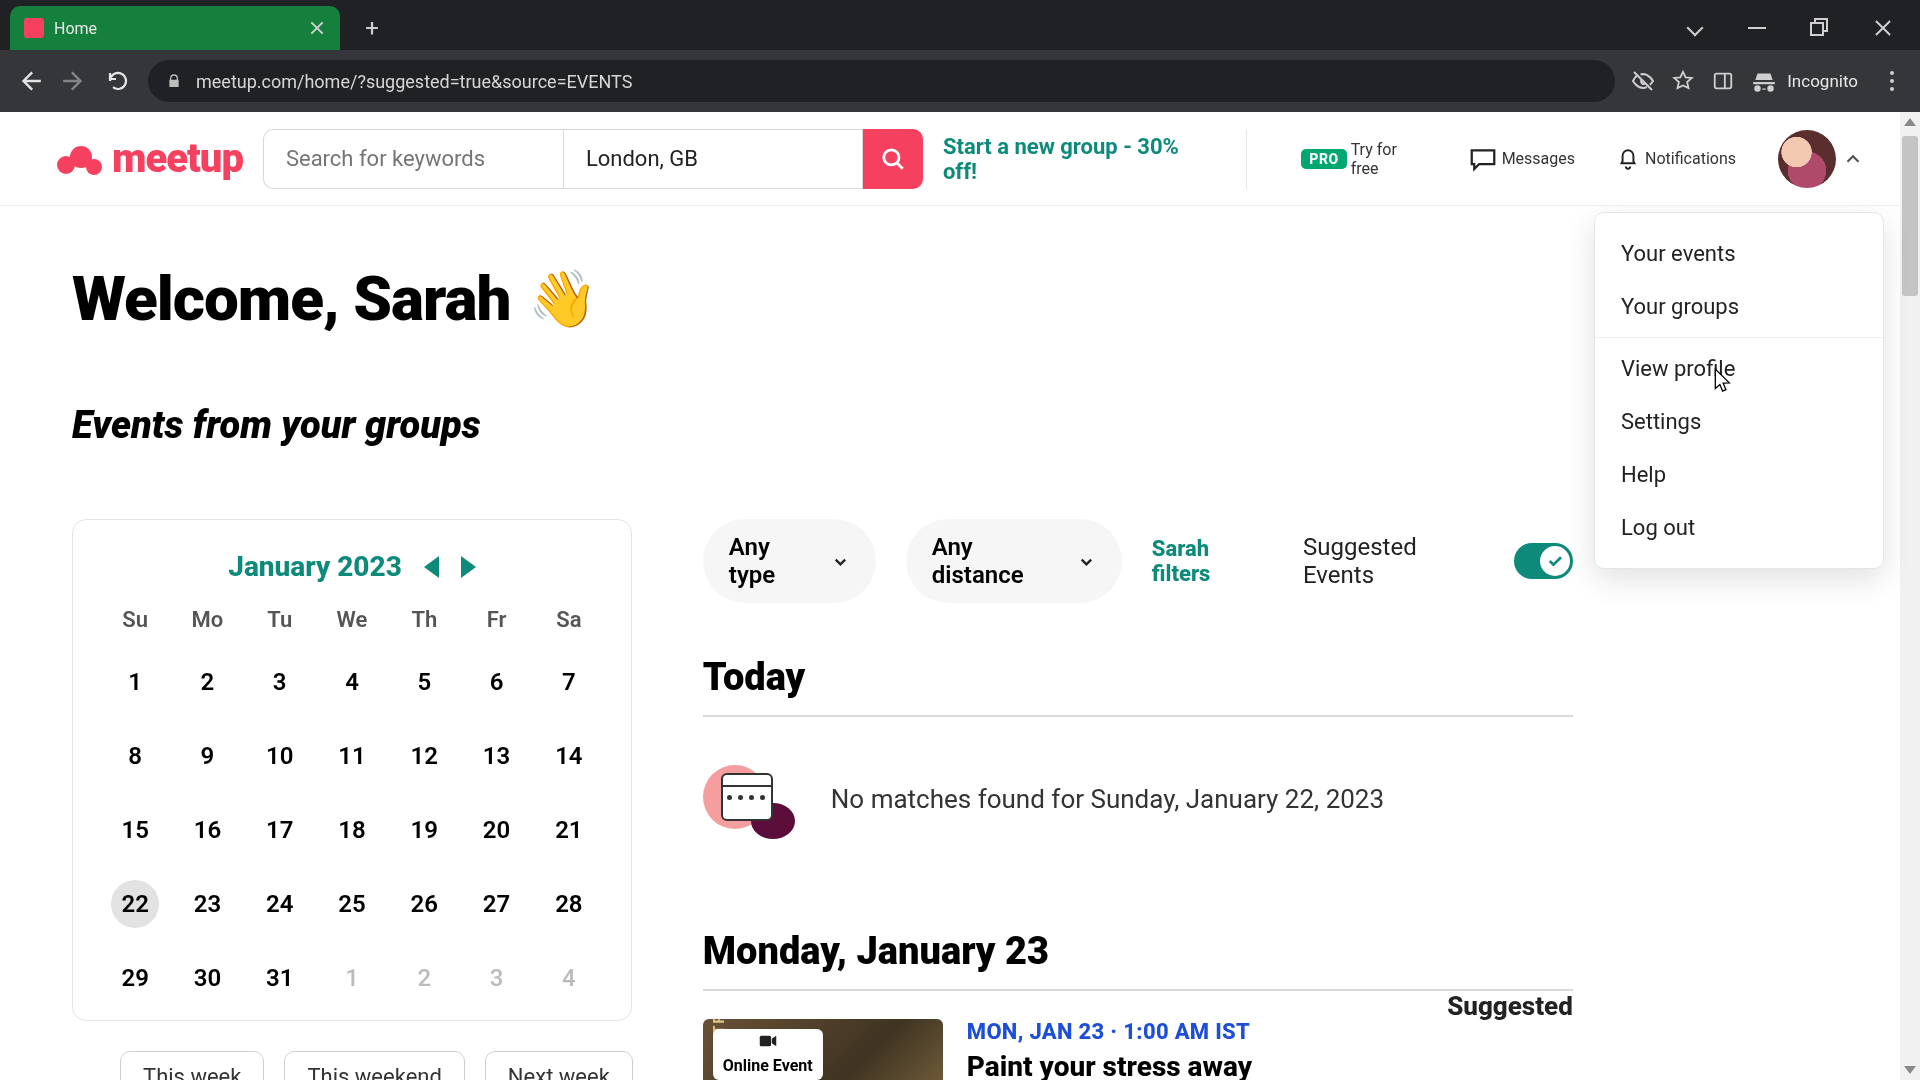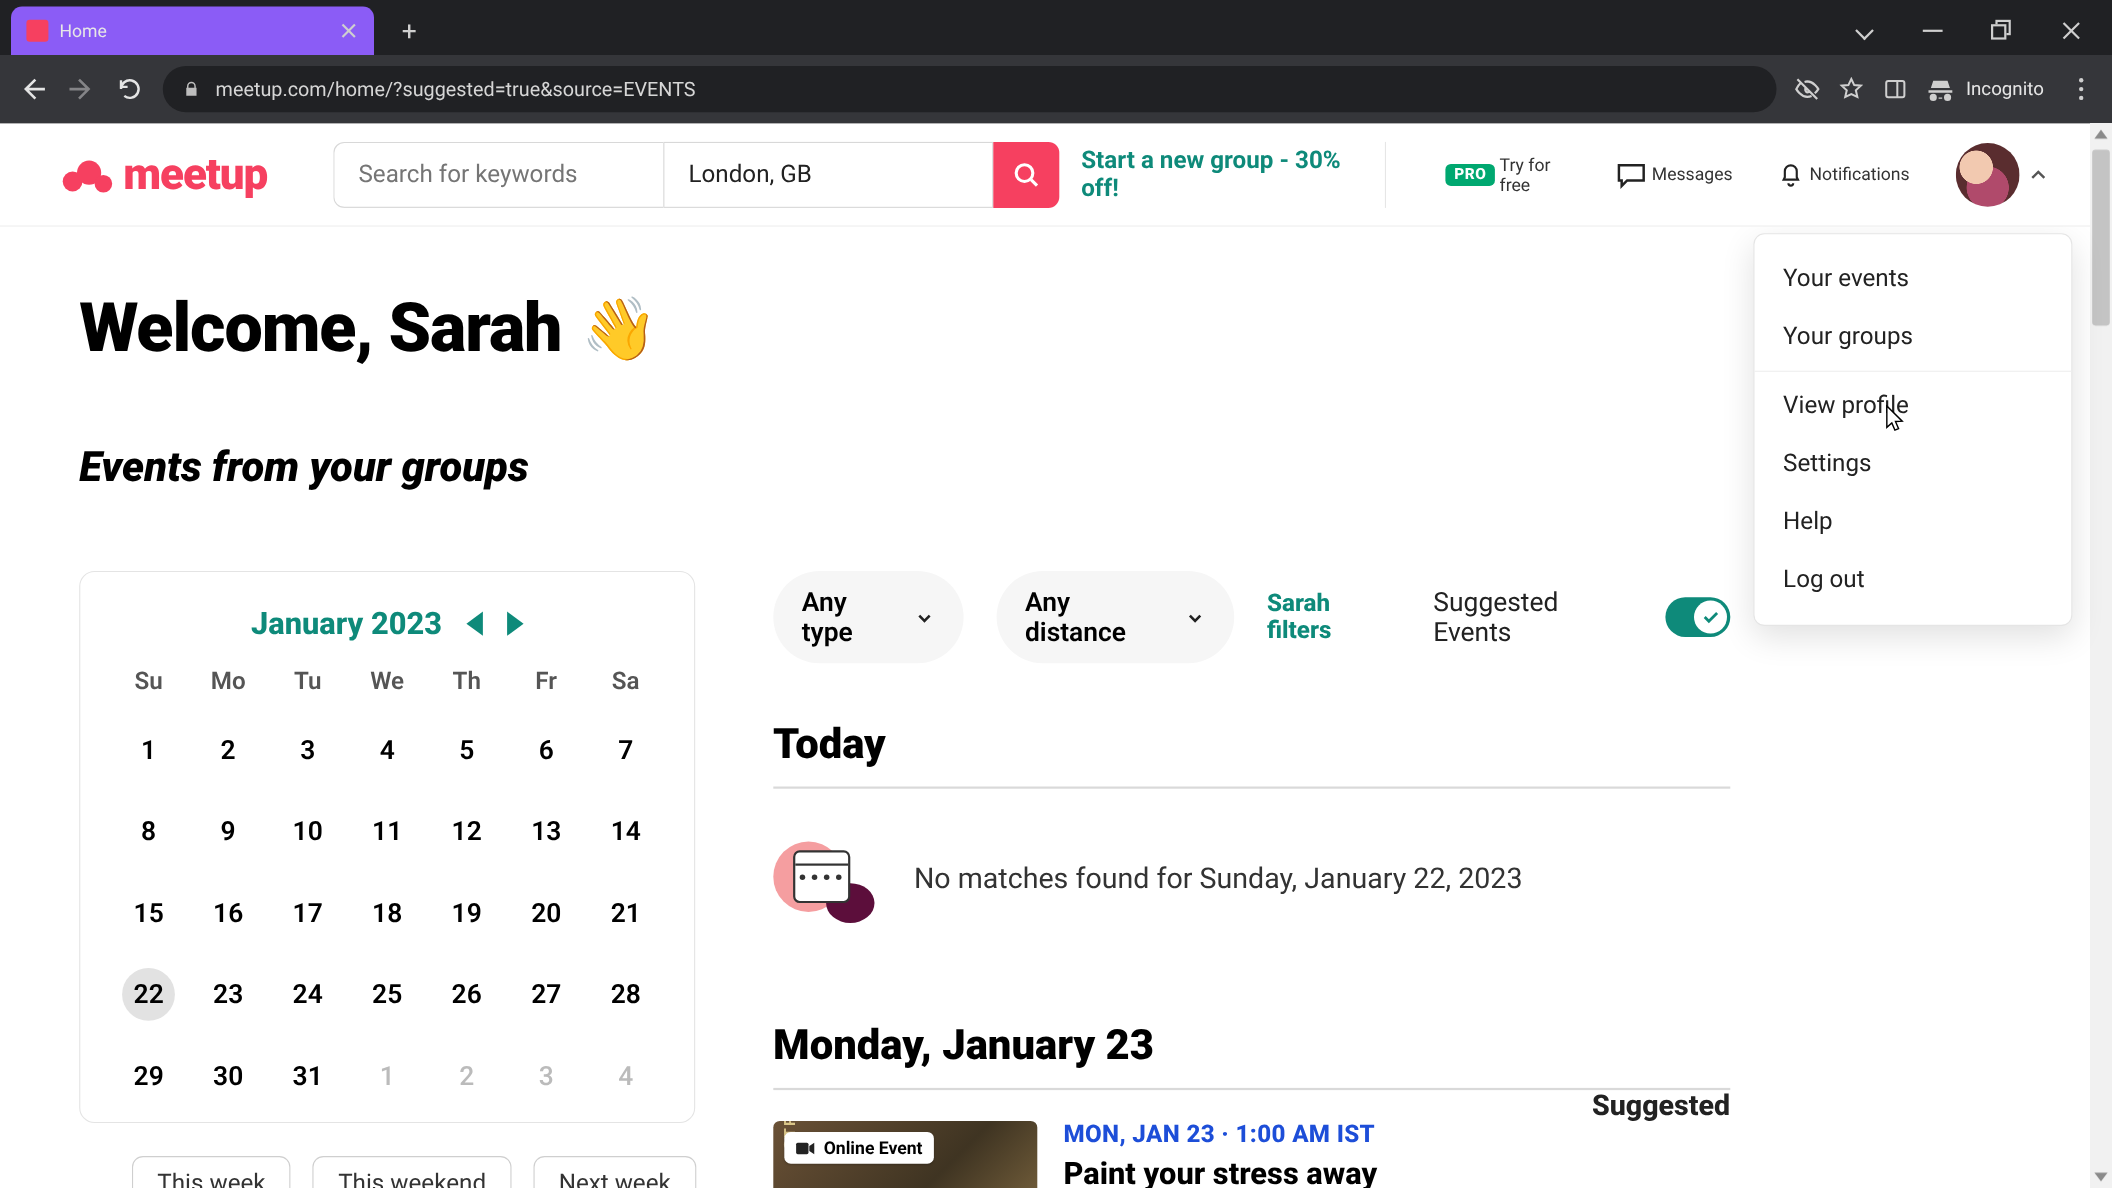--- a/index.html
+++ b/index.html
@@ -1,21 +1,21 @@
 <!DOCTYPE html>
 <html><head>
 <meta charset="utf-8">
 <style>
   * { box-sizing: border-box; margin: 0; padding: 0; font-family: -apple-system, BlinkMacSystemFont, "Segoe UI", Roboto, Helvetica, Arial, sans-serif; }
   html, body { width: 1920px; height: 1080px; overflow: hidden; background: #fff; }
 
   
   .chrome { width: 100%; height: 112px; background: #202124; color: #cfcfcf; }
   .tabstrip { height: 50px; display: flex; align-items: flex-end; padding-left: 10px; }
-  .tab { display: flex; align-items: center; gap: 10px; background: #8b5cf6; height: 44px; border-radius: 10px 10px 0 0; padding: 0 16px 0 14px; width: 330px; color: #e7e7e7; font-size: 16px; }
+  .tab { display: flex; align-items: center; gap: 10px; background: #15803d; height: 44px; border-radius: 10px 10px 0 0; padding: 0 16px 0 14px; width: 330px; color: #e7e7e7; font-size: 16px; }
   .tab .favicon { width: 20px; height: 20px; border-radius: 3px; background: #F64060; position: relative; }
   .tab .favicon::before, .tab .favicon::after { content:""; position:absolute; background:#fff; }
   .tab .title { flex: 1; }
   .tab .close-x { width: 14px; height: 14px; position: relative; }
   .tab .close-x::before, .tab .close-x::after { content:""; position:absolute; left:6px; top:-1px; width:2px; height:16px; background:#cfcfcf; }
   .tab .close-x::before { transform: rotate(45deg); }
   .tab .close-x::after { transform: rotate(-45deg); }
   .newtab { width: 40px; height: 40px; display:flex; align-items:center; justify-content:center; color:#cfcfcf; font-size:24px; margin-left:12px; margin-bottom:2px; cursor:pointer; }
   .window-controls { margin-left:auto; display:flex; align-items:center; gap:44px; padding-right:28px; height:44px; }
   .wc { width:18px; height:18px; position:relative; }
@@ -36,21 +36,21 @@
   .addr input { flex:1; background:transparent; border:0; outline:0; color:#d6d6d6; font-size:18px; }
   .tb-icon { width:24px; height:24px; display:flex; align-items:center; justify-content:center; color:#cfcfcf; }
   .incognito-badge { display:flex; align-items:center; gap:10px; color:#e6e6e6; font-size:17px; }
   .dots { display:flex; flex-direction:column; gap:4px; }
   .dots span { width:4px; height:4px; border-radius:50%; background:#cfcfcf; }
 
   
   .site-header { height:94px; border-bottom:1px solid #eee; display:flex; align-items:center; padding:0 56px 0 56px; gap:20px; }
   .logo { color:#F64060; font-weight:900; font-size:40px; letter-spacing:-1px; display:flex; align-items:center; gap:8px; }
   .logo svg { margin-top:4px; }
-  .search-wrap { display:flex; align-items:stretch; height:60px; margin-left:40px; }
+  .search-wrap { display:flex; align-items:stretch; height:60px; }
   .search-wrap input { border:1px solid #d8d8d8; font-size:22px; padding:0 22px; outline:0; }
   .kw { width:300px; border-radius:10px 0 0 10px; border-right:0 !important; color:#222; }
   .loc { width:300px; border-radius:0; color:#222; }
   .search-btn { width:60px; background:#F64060; border:0; border-radius:0 10px 10px 0; display:flex; align-items:center; justify-content:center; cursor:pointer; }
   .start-group { margin-left:auto; color:#0E8A7A; font-weight:700; font-size:22px; padding-right:30px; border-right:1px solid #e6e6e6; height:60px; display:flex; align-items:center; }
   .hdr-item { display:flex; align-items:center; justify-content:center; gap:4px; font-size:16px; color:#333; padding:0 10px; }
   .pro-badge { background:#00A870; color:#fff; font-weight:800; font-size:14px; padding:2px 8px; border-radius:5px; letter-spacing:.5px; }
   .avatar { width:58px; height:58px; border-radius:50%; background: radial-gradient(circle at 32% 38%, #f2c9b0 0 28%, transparent 29%), radial-gradient(circle at 50% 70%, #b04a6b 0 38%, transparent 39%), #5a2d2f; margin-left:12px; }
   .chev-up { margin-left:6px; }
   .profile-wrap { display:flex; align-items:center; cursor:pointer; }
@@ -95,21 +95,21 @@
   .nm-ill .cal { position:absolute; left:18px; top:14px; width:52px; height:48px; background:#fff; border:2.5px solid #333; border-radius:6px; }
   .nm-ill .cal::before { content:""; position:absolute; left:0; right:0; top:10px; height:2px; background:#333; }
   .nm-ill .dotrow { position:absolute; left:24px; top:36px; display:flex; gap:6px; }
   .nm-ill .dotrow span { width:5px; height:5px; background:#333; border-radius:50%; }
   .nm-text { font-size:26px; color:#333; }
 
   .day-title.sub { margin-top:90px; }
   .event-card { display:flex; gap:24px; margin-top:28px; }
   .ev-thumb { width:240px; height:92px; background: linear-gradient(135deg,#6a5136,#3f3422 60%, #7a643e); border-radius:6px; position:relative; overflow:hidden; }
   .ev-thumb .stresstxt { position:absolute; left:8px; top:26px; transform:rotate(-90deg); transform-origin:left top; color:#d9c588; font-weight:800; font-size:14px; letter-spacing:2px; }
-  .online-badge { position:absolute; left:10px; top:10px; background:#fff; border-radius:6px; padding:5px 10px; font-size:16px; font-weight:700; display:flex; align-items:center; gap:8px; box-shadow:0 1px 2px rgba(0,0,0,.2); }
+  .online-badge { position:absolute; left:10px; top:10px; background:#fff; border-radius:6px; padding:5px 10px; font-size:16px; font-weight:700; display:flex; align-items:center; gap:8px; box-shadow:0 1px 2px rgba(0,0,0,.2);flex-direction:column; }
   .ev-meta .dt { color:#1d4ed8; font-weight:800; font-size:22px; letter-spacing:.3px; }
   .ev-meta .tt { font-size:28px; font-weight:800; margin-top:6px; }
   .suggested-tag { margin-left:auto; font-size:26px; font-weight:800; color:#222; }
   .event-row { display:flex; align-items:flex-start; }
 
   
   .dropdown { position:absolute; right:36px; top:6px; width:290px; background:#fff; border:1px solid #e5e5e5; border-radius:10px; box-shadow:0 10px 30px rgba(0,0,0,.12); padding:14px 0; z-index:50; }
   .dropdown a { display:block; padding:14px 26px; font-size:22px; color:#222; text-decoration:none; cursor:pointer; }
   .dropdown a.group-end { border-bottom:1px solid #eee; margin-bottom:4px; padding-bottom:18px; }
 

